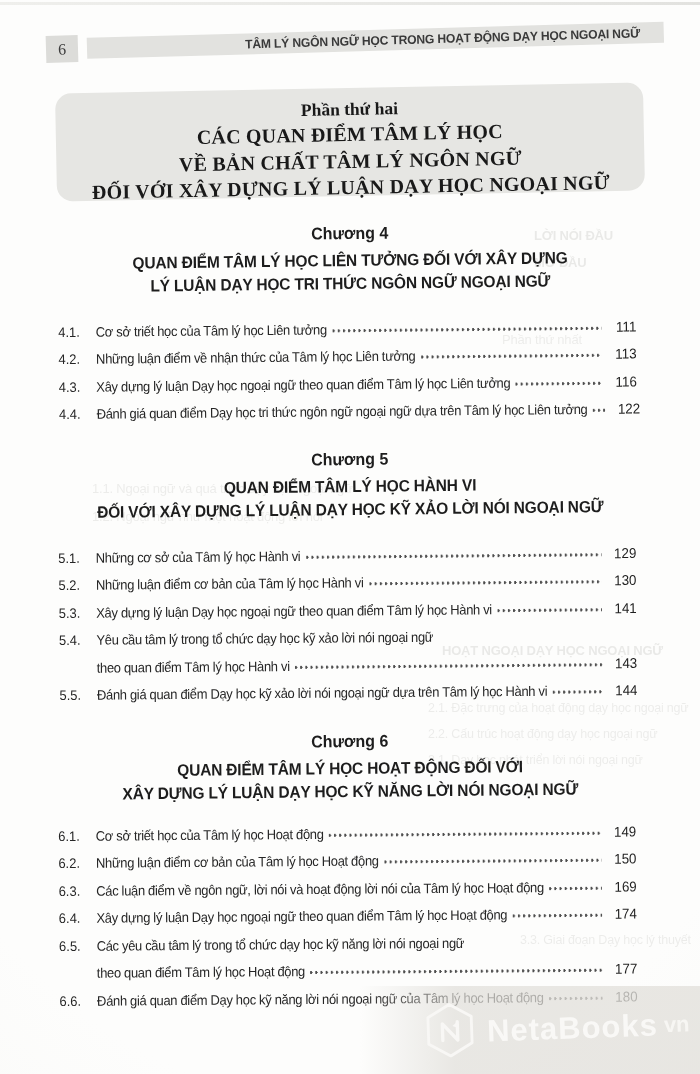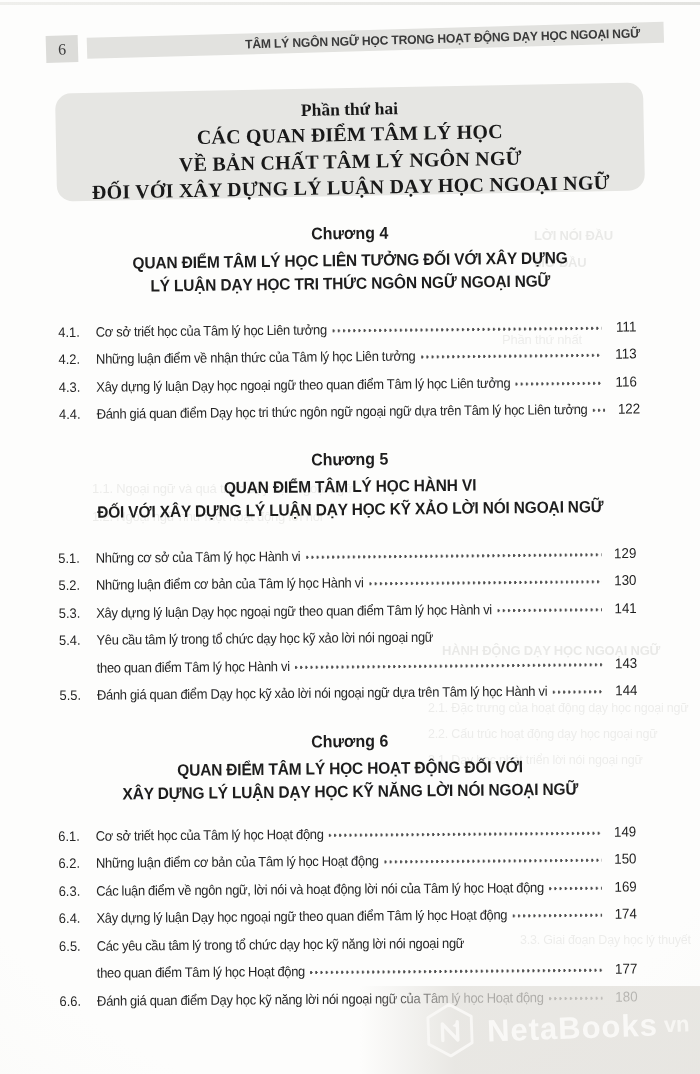--- a/index.html
+++ b/index.html
@@ -66,21 +66,21 @@
 <body>
 
 <div class="page">
   <div class="top-line"></div>
 
   <div class="bleed b-bold" style="top:228px;left:534px;font-size:13px">LỜI NÓI ĐẦU</div>
   <div class="bleed b-bold" style="top:255px;left:534px;font-size:13px">MỞ ĐẦU</div>
   <div class="bleed" style="top:332px;left:502px;font-size:13px">Phần thứ nhất</div>
   <div class="bleed" style="top:481px;left:92px;font-size:13px">1.1.  Ngoại ngữ và quá trình dạy học ngoại ngữ</div>
   <div class="bleed" style="top:509px;left:92px;font-size:13px">1.2.  Ngoại ngữ như một hoạt động lời nói</div>
-  <div class="bleed b-bold" style="top:643px;left:442px;font-size:13px">HÀNH ĐỘNG DẠY HỌC NGOẠI NGỮ</div>
+  <div class="bleed b-bold" style="top:643px;left:442px;font-size:13px">HOẠT NGOẠI DẠY HỌC NGOẠI NGỮ</div>
   <div class="bleed" style="top:701px;left:428px;font-size:12.5px">2.1.  Đặc trưng của hoạt động dạy học ngoại ngữ</div>
   <div class="bleed" style="top:727px;left:428px;font-size:12.5px">2.2.  Cấu trúc hoạt động dạy học ngoại ngữ</div>
   <div class="bleed" style="top:753px;left:428px;font-size:12.5px">3.1.  Dạy học phát triển lời nói ngoại ngữ</div>
   <div class="bleed" style="top:933px;left:520px;font-size:12.5px">3.3.  Giai đoạn Dạy học lý thuyết</div>
 
   <div class="header">
     <div class="pagenum-box">6</div>
     <div class="runhead-bar">
       <span class="runhead-text">TÂM LÝ NGÔN NGỮ HỌC TRONG HOẠT ĐỘNG DẠY HỌC NGOẠI NGỮ</span>
     </div>

